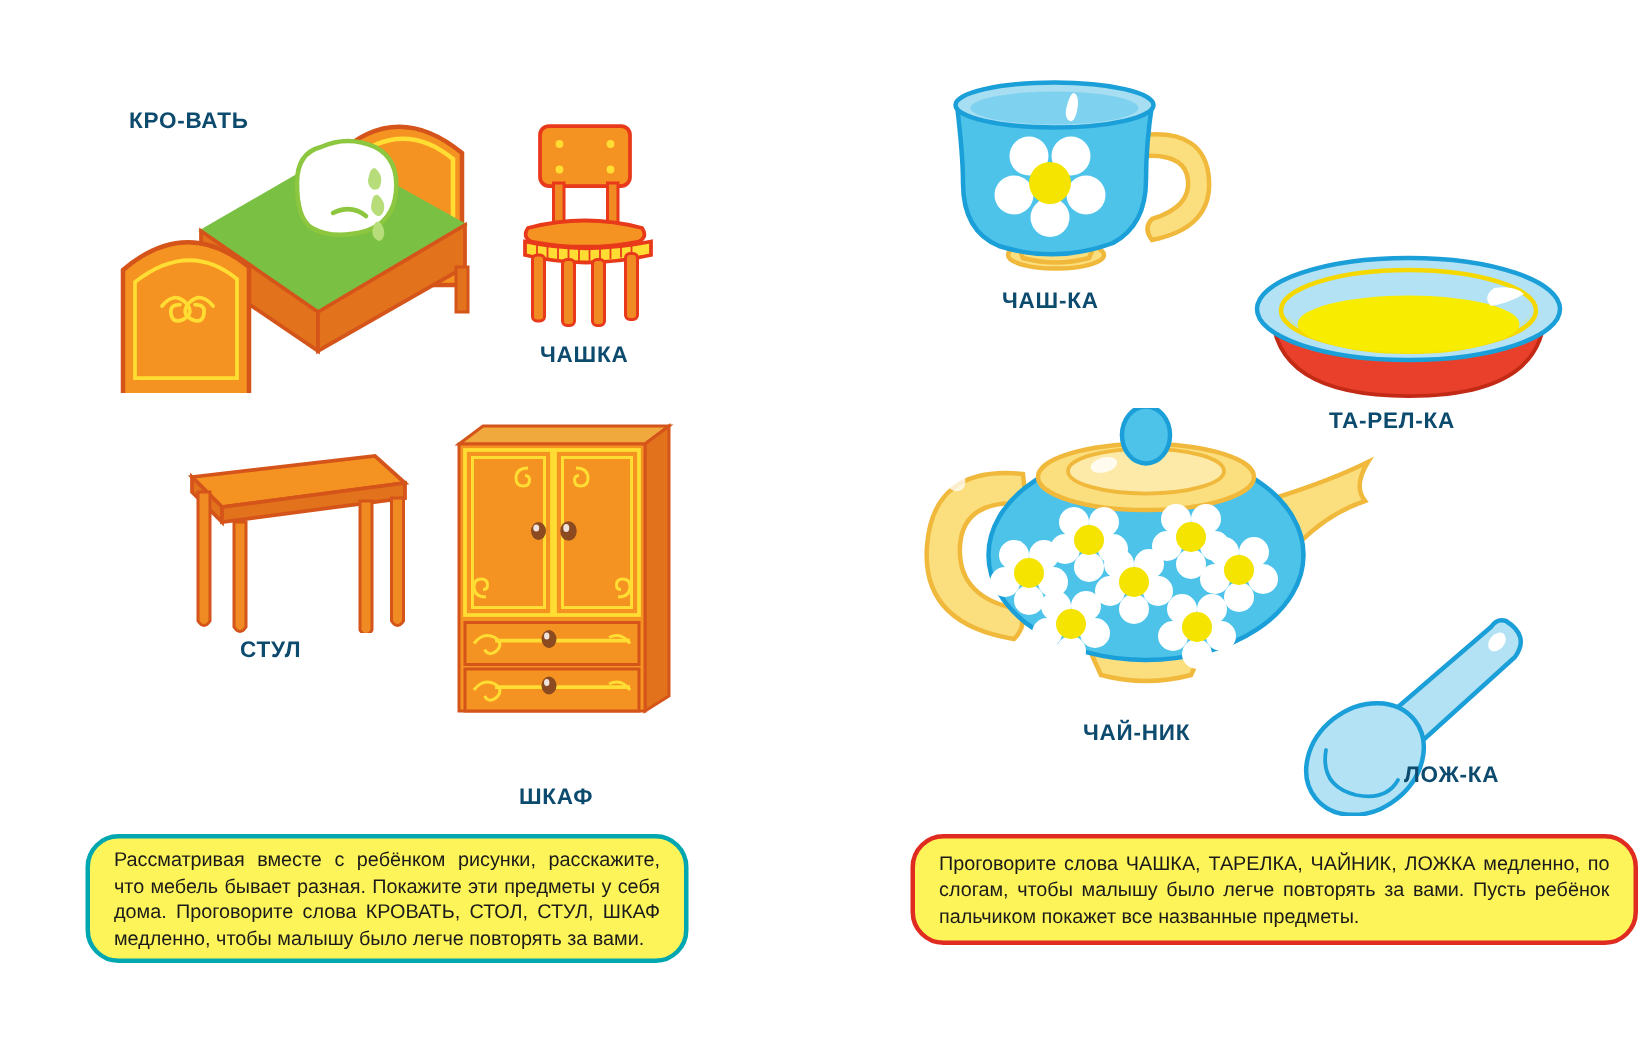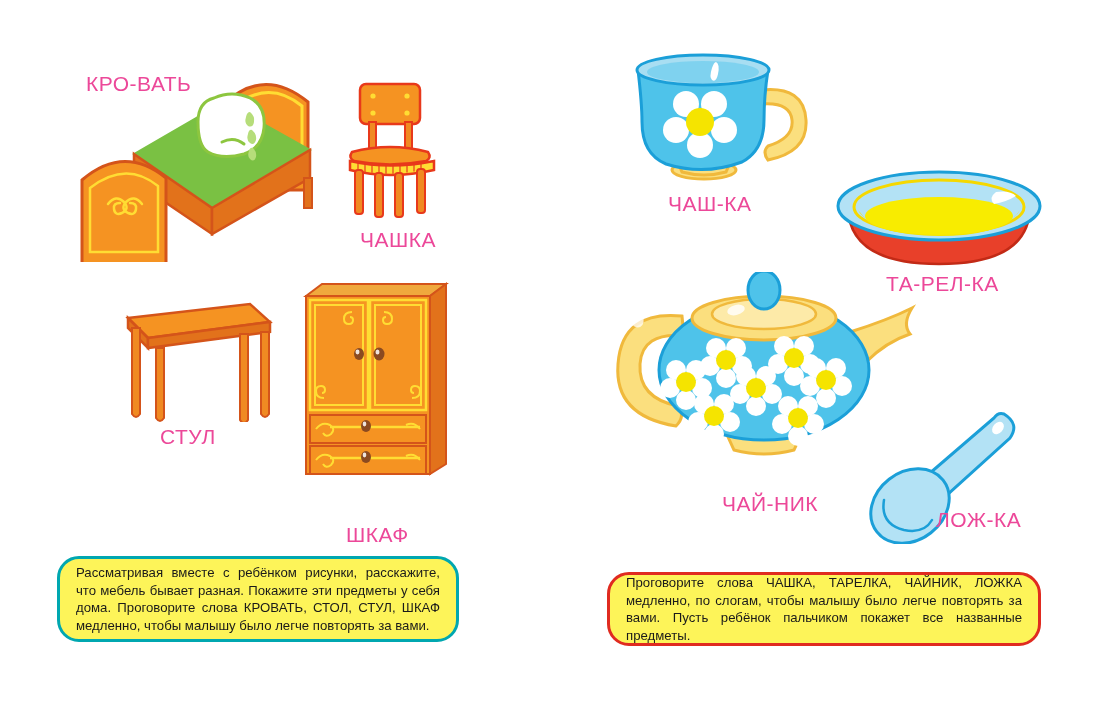--- a/index.html
+++ b/index.html
@@ -15,23 +15,23 @@
     font-family: "Liberation Sans", sans-serif;
   }
   .page {
     position: absolute;
     inset: 0;
     background: #ffffff;
   }
   .label {
     position: absolute;
     font-family: "Liberation Sans", sans-serif;
-    font-size: 21px;
-    font-weight: 400;
-    color: #ec4899;
+    font-size: 15px;
+    font-weight: 700;
+    color: #0c4a6e;
     letter-spacing: 0.5px;
     white-space: nowrap;
   }
   .illus {
     position: absolute;
   }
   .caption-box {
     position: absolute;
     background: #fdf459;
     border-style: solid;
@@ -297,37 +297,37 @@
         <circle cx="114" cy="88" r="10"></circle>
         <circle cx="182" cy="86" r="10"></circle>
         <circle cx="74" cy="110" r="10"></circle>
         <circle cx="214" cy="108" r="10"></circle>
         <circle cx="144" cy="116" r="10"></circle>
         <circle cx="102" cy="144" r="10"></circle>
         <circle cx="186" cy="146" r="10"></circle>
       </g>
     </svg>
   </div>
-  <div class="label" style="left:722px; top:492px;">ЧАЙ-НИК</div>
+  <div class="label" style="left:722px; top:480px;">ЧАЙ-НИК</div>
 
   <div class="illus" style="left:862px; top:406px; width:180px; height:138px;">
     <svg viewBox="0 0 180 138" width="180" height="138">
 
       <path d="M142 8 q16 10 6 24 L64 108 q-14 10 -22 -2 q-8 -12 4 -20 L132 12 q4 -6 10 -4 z" fill="#b3e2f5" stroke="#1b9fd8" stroke-width="3"></path>
 
       <ellipse cx="48" cy="100" rx="42" ry="34" fill="#b3e2f5" stroke="#1b9fd8" stroke-width="3" transform="rotate(-38 48 100)"></ellipse>
 
       <path d="M22 94 q-4 24 20 30 q20 4 28 -10" fill="none" stroke="#1b9fd8" stroke-width="2.5" stroke-linecap="round"></path>
 
       <ellipse cx="136" cy="22" rx="5" ry="7" fill="#ffffff" transform="rotate(40 136 22)"></ellipse>
     </svg>
   </div>
   <div class="label" style="left:936px; top:508px;">ЛОЖ-КА</div>
 
   <div class="caption-box" id="caption-left" style="left:57px; top:556px; width:402px; height:86px;">
     <div class="caption-text">Рассматривая вместе с ребёнком рисунки, расскажите, что мебель бывает разная. Покажите эти предметы у себя дома. Проговорите слова КРОВАТЬ, СТОЛ, СТУЛ, ШКАФ  медленно, чтобы малышу было легче повторять за вами.</div>
   </div>
 
-  <div class="caption-box" id="caption-right" style="left:607px; top:572px; width:434px; height:74px;align-items:center;">
+  <div class="caption-box" id="caption-right" style="left:607px; top:556px; width:485px; height:74px;align-items:center;">
     <div class="caption-text">Проговорите слова ЧАШКА, ТАРЕЛКА, ЧАЙНИК, ЛОЖКА  медленно, по слогам, чтобы малышу было легче повторять за вами. Пусть ребёнок пальчиком покажет все названные предметы.</div>
   </div>
 
 </div>
 
 </body></html>

